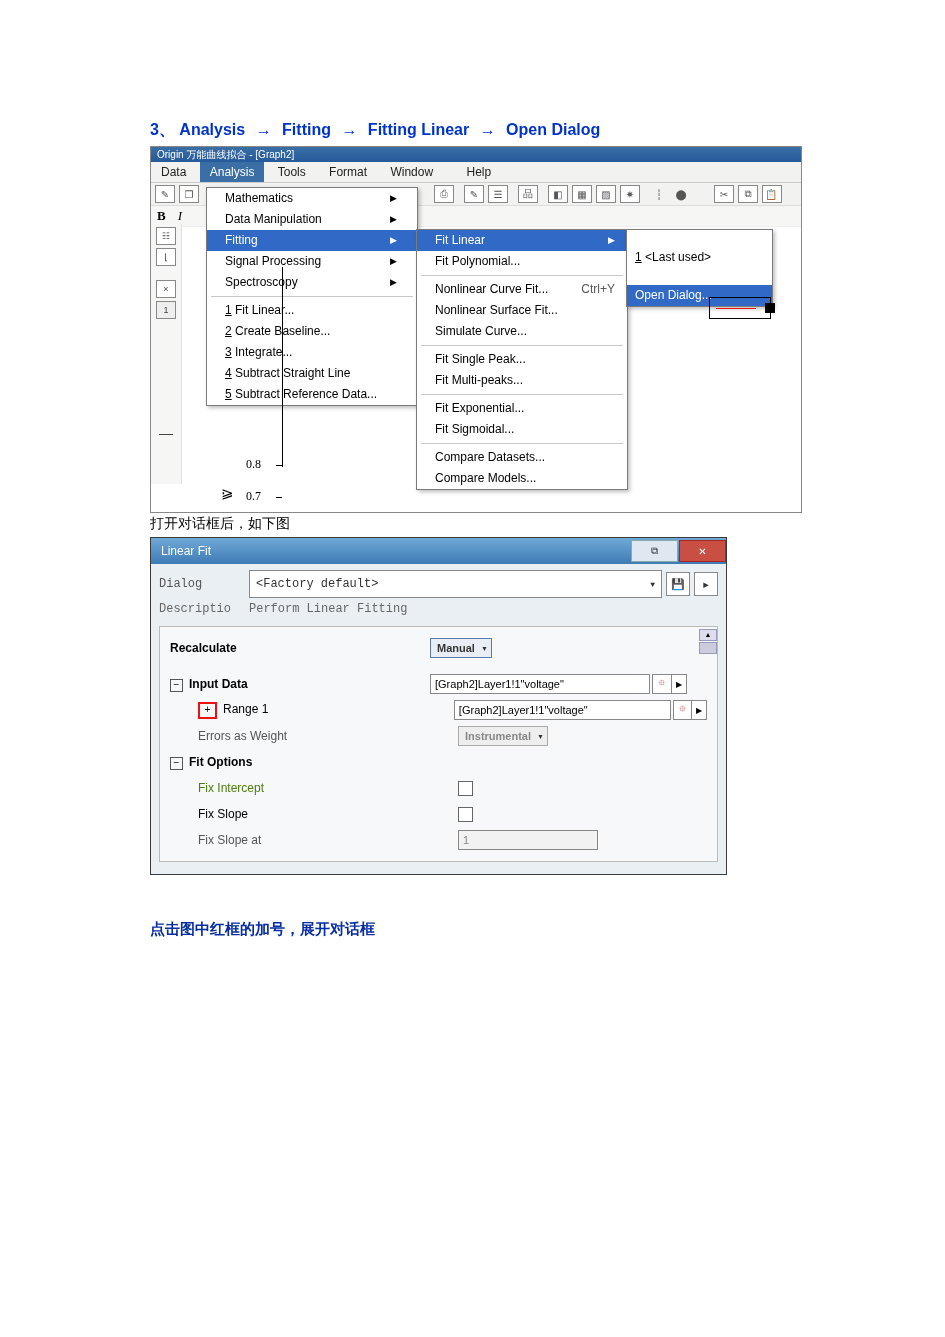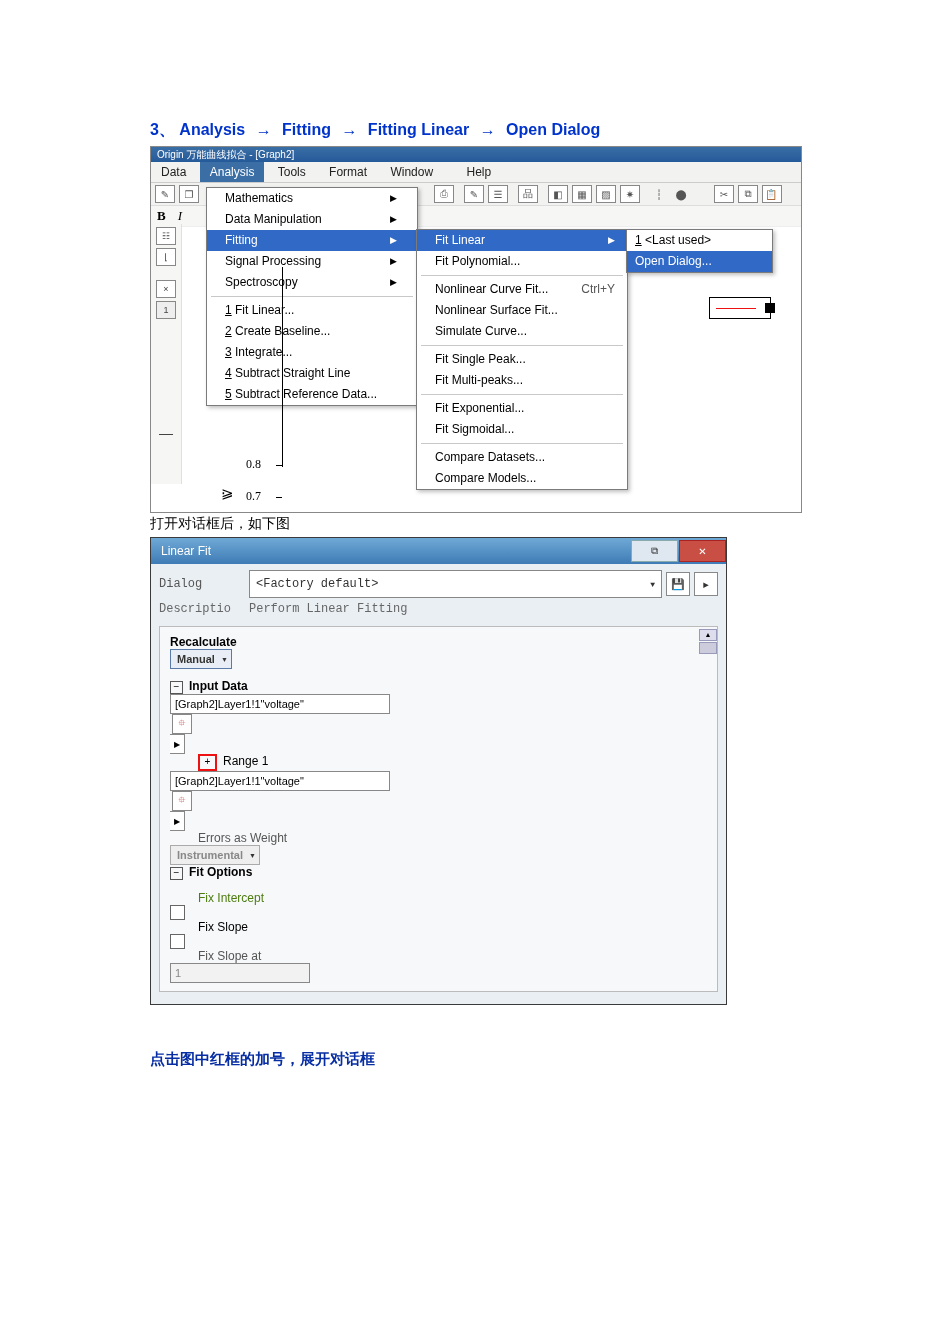--- a/index.html
+++ b/index.html
@@ -26,21 +26,21 @@
   .dd{position:absolute;background:#fff;border:1px solid #7b7b7b;box-shadow:2px 2px 4px rgba(0,0,0,.25);font-size:12px;}
   .dd .row{height:21px;line-height:21px;padding:0 20px 0 18px;white-space:nowrap;display:flex;align-items:center;justify-content:space-between;color:#000;}
   .dd .row.hi{background:#3169c6;color:#fff;}
   .dd .row .tri{font-size:9px;margin-left:18px;}
   .dd .sep{height:1px;margin:3px 4px;background:#c8c8c8;}
   .u{text-decoration:underline;}
 
   .dd-analysis{left:55px;top:40px;width:210px;}
   .dd-fitting{left:265px;top:82px;width:210px;}
   .dd-open{left:475px;top:82px;width:145px;}
-  .dd-open .row{padding-left:8px;}
+  .dd-open .row{padding-left:8px;margin-top:17px;}
   .shortcut{color:#555;margin-left:auto;padding-left:20px;}
   .dd-fitting .row{padding-right:12px;}
   .axistick{position:absolute;font-family:"Times New Roman",serif;font-size:12px;}
   .axisline{position:absolute;background:#000;}
 
   
   .legend{position:absolute;right:30px;top:150px;width:60px;height:20px;border:1px solid #000;}
   .legend .ln{position:absolute;left:6px;top:10px;width:40px;height:1px;background:#e11;}
   .legend .sq{position:absolute;right:-5px;top:5px;width:10px;height:10px;background:#000;}
 
@@ -54,21 +54,21 @@
   .dlg-tb .wb.close{background:#c94f44;color:#fff;border:1px solid #a22;}
   .dlg-body{padding:6px 8px 12px 8px;background:#eaeff4;}
   .dlg-row{display:flex;align-items:center;margin-bottom:4px;font-size:12px;color:#333;}
   .dlg-row .lab{width:90px;font-family:"Courier New",monospace;color:#555;}
   .dlg-combo{flex:1;height:22px;border:1px solid #888;background:#fff;font-family:"Courier New",monospace;font-size:12px;padding:2px 6px;display:flex;align-items:center;justify-content:space-between;}
   .dlg-combo .dd-tri{font-size:8px;color:#333;}
   .dlg-desc{font-family:"Courier New",monospace;color:#666;font-size:12px;margin:4px 0 10px 0;}
   .dlg-desc .lab{display:inline-block;width:90px;}
 
   .opt-panel{border:1px solid #bbb;background:#f6f8fa;padding:8px 10px;position:relative;}
-  .opt-row{display:flex;align-items:flex-start;min-height:26px;font-size:12px;flex-direction:column;}
+  .opt-row{display:flex;align-items:center;min-height:26px;font-size:12px;}
   .opt-row .k{width:260px;}
   .opt-row .k.sub{padding-left:28px;color:#555;}
   .opt-row .k.bold{font-weight:bold;}
   .opt-row .k .exp{display:inline-block;width:11px;height:11px;border:1px solid #555;text-align:center;line-height:10px;font-size:10px;margin-right:6px;font-weight:normal;}
   .opt-sel{height:18px;border:1px solid #5a7aa8;background:#e9eef6;padding:0 16px 0 6px;font-size:11px;font-weight:bold;color:#333;display:inline-flex;align-items:center;position:relative;}
   .opt-sel::after{content:"▼";position:absolute;right:3px;font-size:7px;color:#333;}
   .opt-sel.dis{color:#888;background:#eee;border-color:#aaa;}
   .opt-inp{height:18px;width:210px;border:1px solid #888;background:#fff;font-size:11px;padding:0 4px;display:inline-flex;align-items:center;}
   .opt-inp.dis{color:#888;background:#f2f2f2;}
   .chk{width:13px;height:13px;border:1px solid #666;background:#fff;}

